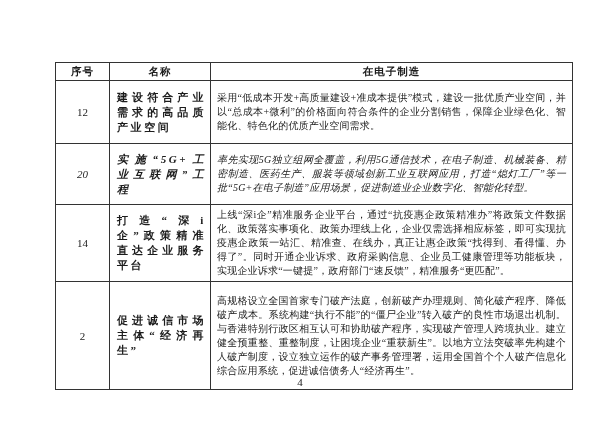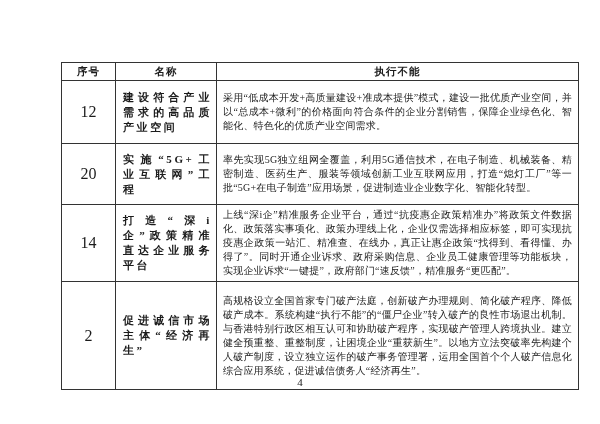--- a/index.html
+++ b/index.html
@@ -11,61 +11,61 @@
     position: relative;
     width: 600px;
     height: 424px;
     background: #ffffff;
     font-family: "Liberation Serif", "DejaVu Serif", serif;
     color: #1c1c1c;
     overflow: hidden;
   }
   table.doc-table {
     position: absolute;
-    left: 61px;
+    left: 55px;
     top: 62px;
     width: 517px;
     border-collapse: collapse;
     table-layout: fixed;
   }
   .doc-table th, .doc-table td {
     border: 1px solid #333333;
     vertical-align: middle;
     overflow: hidden;
   }
   .doc-table th {
     height: 15px;
     font-size: 10.5px;
     font-weight: bold;
     text-align: center;
     padding: 1px 0;
     letter-spacing: 1px;
   }
   .cell-no {
     text-align: center;
-    font-size: 16px;
+    font-size: 11px;
     font-family: "Liberation Serif", "DejaVu Serif", serif;
   }
   .cell-name {
     font-weight: bold;
     font-size: 11px;
     line-height: 15px;
     letter-spacing: 2.6px;
     padding: 2px 4px 2px 7px;
     text-align: justify;
   }
   .cell-content {
     font-size: 10px;
     line-height: 14px;
     padding: 3px 6px 3px 6px;
     text-align: justify;
     letter-spacing: 0.2px;
   }
   tr.r12 td { height: 56px; }
-  tr.r13 td { height: 54px; }
+  tr.r13 td { height: 54px; font-style: italic; }
   tr.r14 td { height: 68px; font-family: Liberation Serif, serif; }
   tr.r15 td { height: 101px; font-family: Liberation Serif, serif; }
   .page-number {
     position: absolute;
     left: 0;
     right: 0;
     top: 376px;
     text-align: center;
     font-size: 11px;
     color: #222222;
@@ -79,21 +79,21 @@
   <table class="doc-table">
     <colgroup>
       <col style="width:54px">
       <col style="width:101px">
       <col style="width:362px">
     </colgroup>
     <thead>
       <tr>
         <th>序号</th>
         <th>名称</th>
-        <th>执行不能</th>
+        <th>在电子制造</th>
       </tr>
     </thead>
     <tbody>
       <tr class="r12">
         <td class="cell-no">12</td>
         <td class="cell-name">建设符合产业需求的高品质产业空间</td>
         <td class="cell-content">采用“低成本开发+高质量建设+准成本提供”模式，建设一批优质产业空间，并以“总成本+微利”的价格面向符合条件的企业分割销售，保障企业绿色化、智能化、特色化的优质产业空间需求。</td>
       </tr>
       <tr class="r13">
         <td class="cell-no">20</td>

